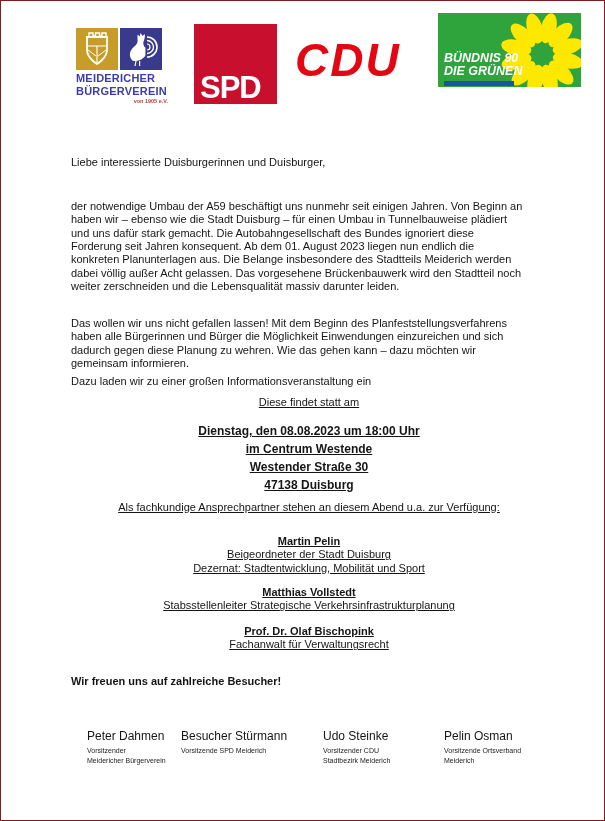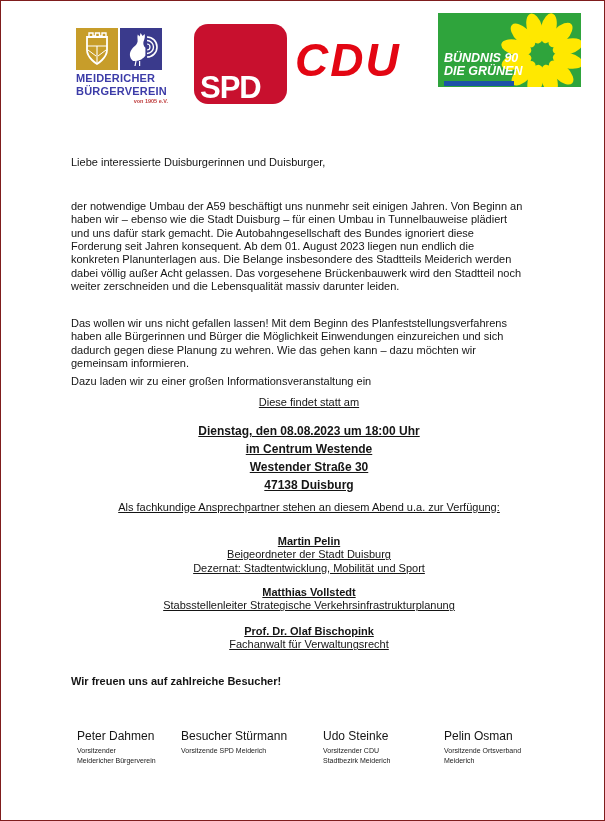--- a/index.html
+++ b/index.html
@@ -16,21 +16,21 @@
   
   .logo-mbv{position:absolute;left:75px;top:27px;width:92px;}
   .mbv-squares{display:flex;gap:2px;}
   .mbv-sq{width:42px;height:42px;display:block;}
   .mbv-gold{background:var(--mbv-gold);}
   .mbv-navy{background:var(--mbv-navy);}
   .mbv-line{color:var(--mbv-blue-text);font-weight:bold;font-size:11px;line-height:11.5px;letter-spacing:.2px;margin-top:3px;white-space:nowrap;}
   .mbv-line.l2{margin-top:1px;}
   .mbv-sub{color:var(--mbv-red-text);font-size:5.5px;font-weight:bold;text-align:right;margin-top:1px;}
 
-  .logo-spd{position:absolute;left:193px;top:23px;width:93px;height:80px;background:var(--spd-red);border-radius:14px;}
+  .logo-spd{position:absolute;left:193px;top:23px;width:83px;height:80px;background:var(--spd-red);}
   .spd-text{position:absolute;left:6px;bottom:1px;color:#fff;font-weight:bold;font-size:31px;letter-spacing:-1px;line-height:1;}
 
   .logo-cdu{position:absolute;left:294px;top:36px;}
   .cdu-text{color:var(--cdu-red);font-weight:bold;font-style:italic;font-size:46px;line-height:1;letter-spacing:2px;}
 
   .logo-gruene{position:absolute;left:437px;top:12px;width:143px;height:74px;background:var(--gruene-green);overflow:hidden;}
   .gruene-text{position:absolute;left:6px;top:39px;color:#fff;font-style:italic;font-weight:bold;font-size:12.5px;line-height:13px;white-space:nowrap;z-index:2;}
   .gruene-bar{position:absolute;left:6px;top:68px;width:70px;height:5px;background:var(--gruene-blue);z-index:2;}
   .sunflower{position:absolute;right:-4px;top:-2px;width:92px;height:82px;z-index:1;}
 
@@ -45,21 +45,21 @@
   #event-details{top:421px;font-weight:bold;font-size:12px;line-height:18px;}
   #speakers-intro{top:500px;}
   .speaker{white-space:normal;}
   #speaker-0{top:534px;}
   #speaker-1{top:585px;}
   #speaker-2{top:624px;}
   .speaker .sp-name{font-weight:bold;}
   #closing{top:674px;font-weight:bold;}
 
   .sig{position:absolute;top:729px;white-space:nowrap;}
-  #sig-0{left:76px;} #sig-1{left:180px;} #sig-2{left:322px;} #sig-3{left:443px;}
+  #sig-0{left:86px;} #sig-1{left:180px;} #sig-2{left:322px;} #sig-3{left:443px;}
   .sig-name{font-size:12px;line-height:13px;}
   .sig-roles{font-size:7px;line-height:9.5px;margin-top:3px;color:#222;}
 </style>
 </head>
 <body>
 
 <div class="page">
 
   <div class="logo-mbv">
     <div class="mbv-squares">

